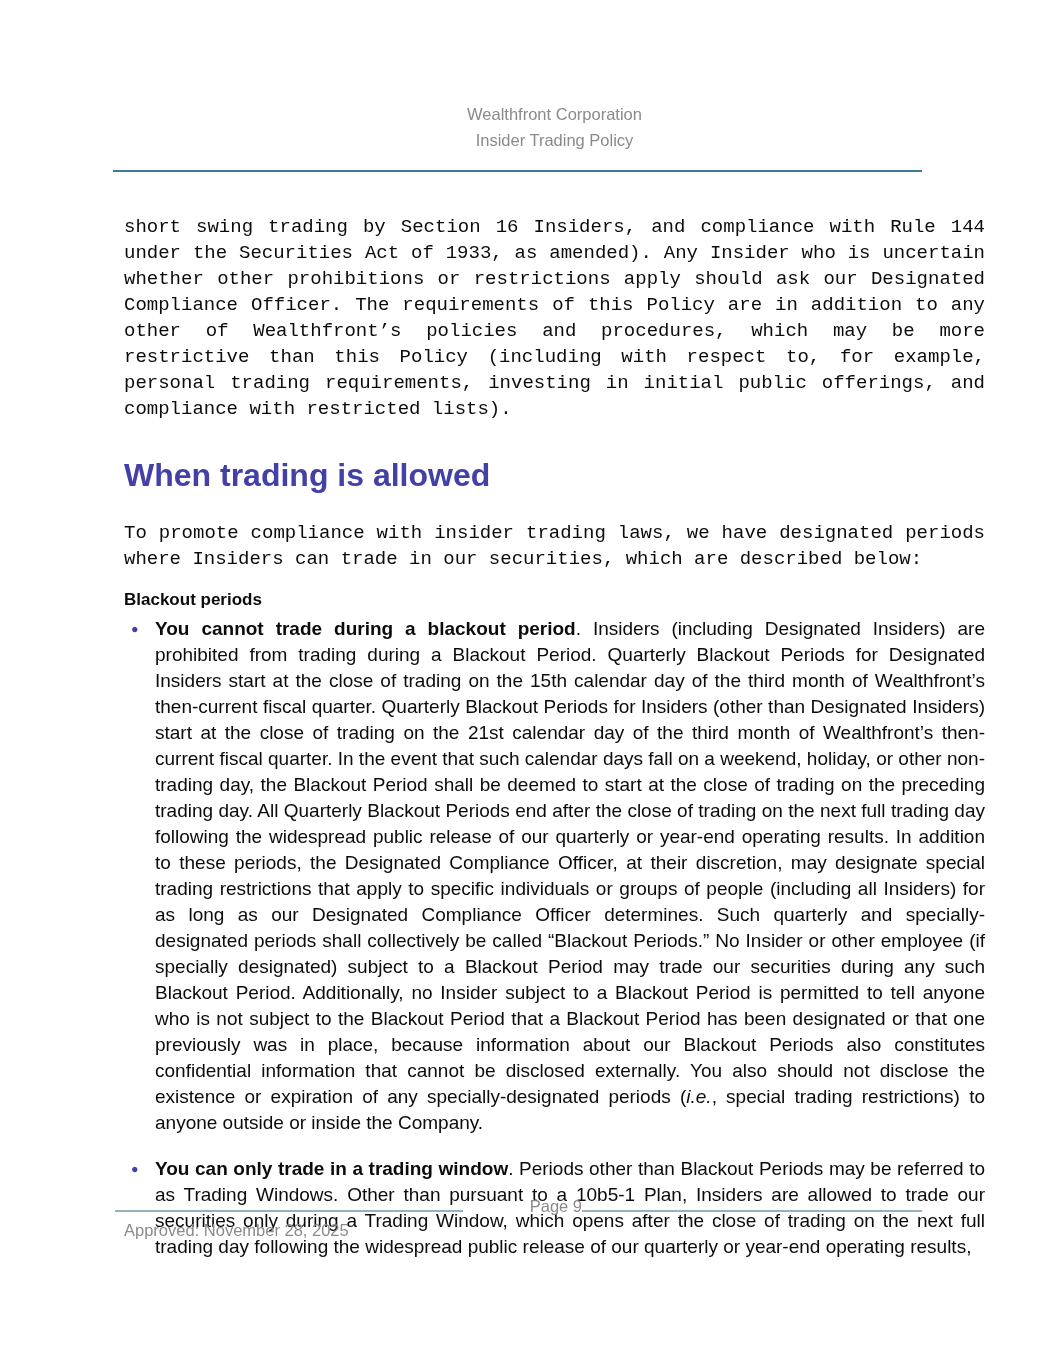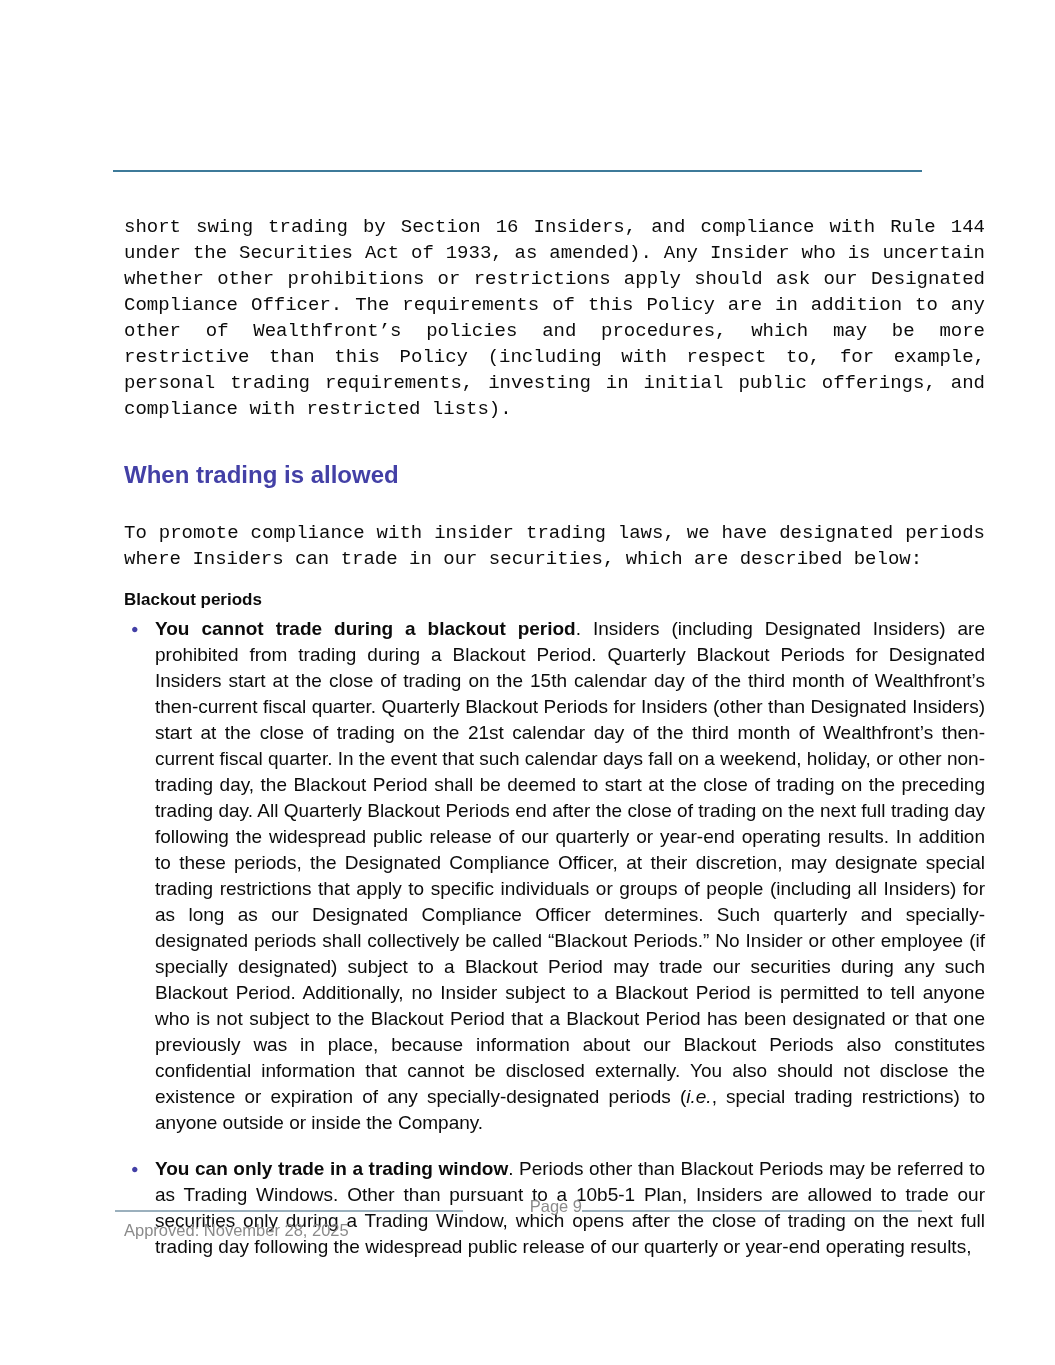--- a/index.html
+++ b/index.html
@@ -38,21 +38,21 @@
     font-size: 19px;
     line-height: 26px;
   }
   .body-text {
     margin: 0;
     text-align: justify;
     font-family: Liberation Mono, monospace;
   }
   h1.section-heading {
     margin: 38px 0 27px 0;
-    font-size: 24px;
+    font-size: 32px;
     line-height: 30px;
     font-weight: bold;
     color: var(--accent, #4340a6);
   }
   h2.subsection-heading {
     margin: 14px 0 3px 0;
     font-size: 17px;
     line-height: 27px;
     font-weight: bold;
     color: #0b0b0b;
@@ -104,20 +104,24 @@
     color: var(--muted, #8a8a8a);
     font-size: 16.5px;
     line-height: 25px;
   }
 </style>
 </head>
 <body>
 
 <div class="page">
 
+  <div class="doc-header">
+    <div>Wealthfront Corporation</div>
+    <div>Insider Trading Policy</div>
+  </div>
 
   <div class="header-rule"></div>
 
   <div class="content">
 
     <p class="body-text">short swing trading by Section 16 Insiders, and compliance with Rule 144 under the Securities Act of 1933, as amended). Any Insider who is uncertain whether other prohibitions or restrictions apply should ask our Designated Compliance Officer. The requirements of this Policy are in addition to any other of Wealthfront’s policies and procedures, which may be more restrictive than this Policy (including with respect to, for example, personal trading requirements, investing in initial public offerings, and compliance with restricted lists).</p>
 
     <h1 class="section-heading">When trading is allowed</h1>
 
     <p class="body-text section-intro">To promote compliance with insider trading laws, we have designated periods where Insiders can trade in our securities, which are described below:</p>

